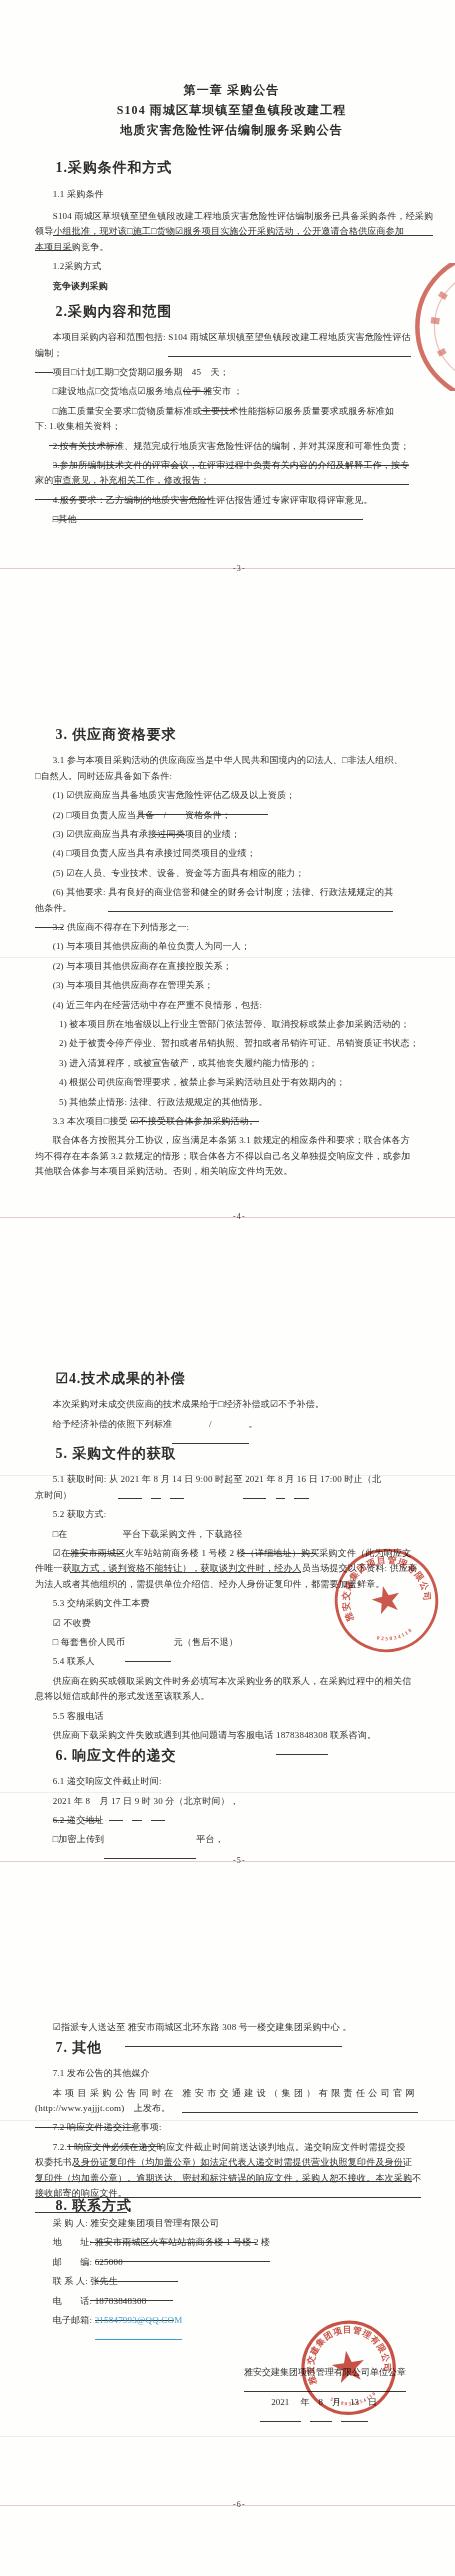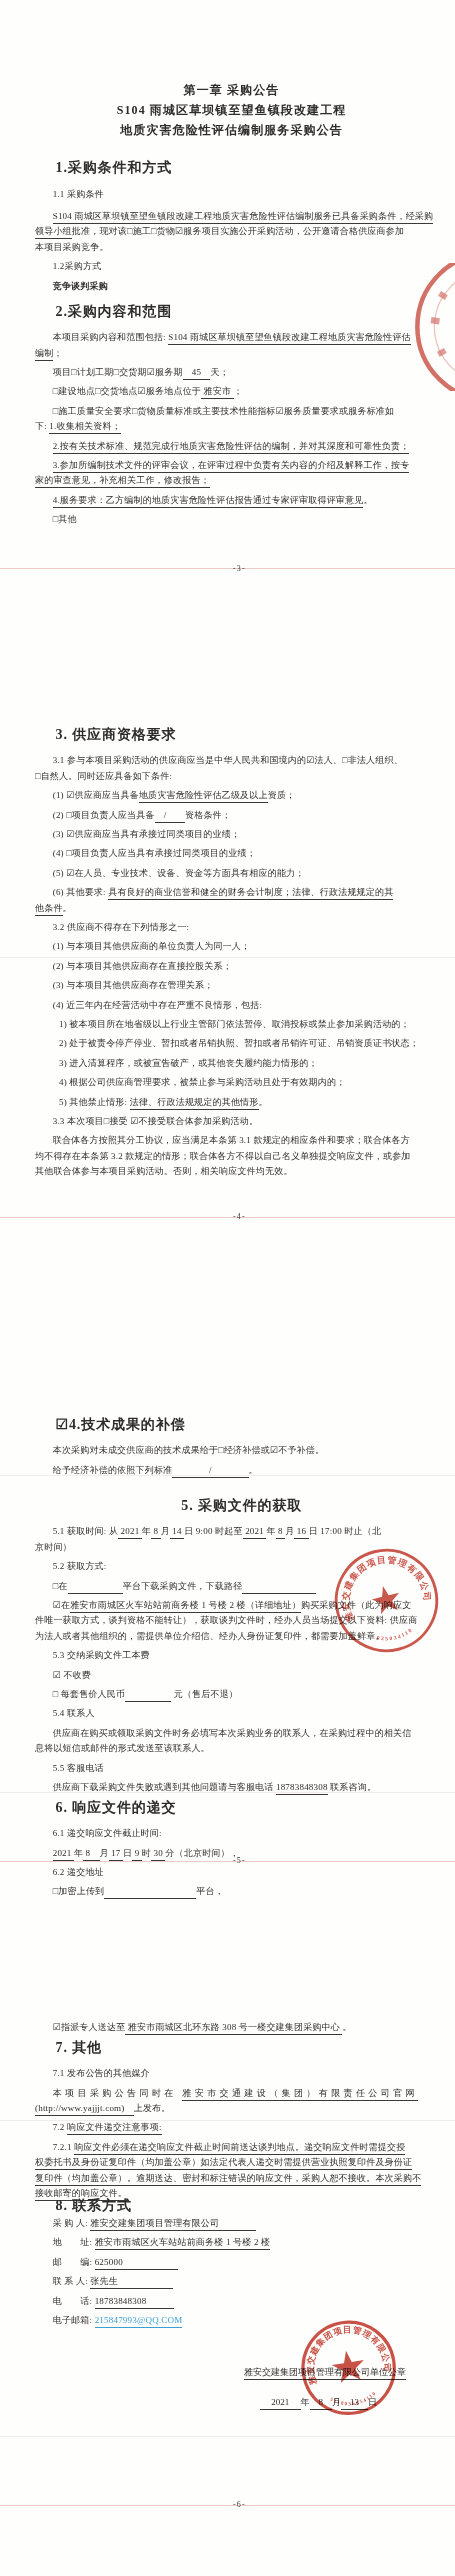--- a/index.html
+++ b/index.html
@@ -21,21 +21,21 @@
   .c-chapter,.c-title{text-align:center;font-size:12px;line-height:20px;font-weight:700;letter-spacing:1.1px;}
   .c-h{font-size:14px;line-height:17px;font-weight:700;margin:9px 0 10.3px;padding-left:20.5px;letter-spacing:0.9px;}
   .c-p{margin-top:4px;padding-left:17.7px;}
   .c-c{margin-top:0;padding-left:0;}
   .c-o2{margin-top:4px;padding-left:24px;}
   .c-ct{margin-top:4px;padding-left:17.7px;}
   .c-sig{padding-left:0;}
   .c-sig2{padding-left:16px;}
   .seg{display:inline;}
   .seg.b{font-weight:700;}
-  .seg.u{border-bottom:0.6px solid #3c3a38;padding-bottom:2px;}
+  .seg.u{border-bottom:0.6px solid #3c3a38;padding-bottom:14px;}
   .seg.k{color:#3b9fd4;border-bottom:0.6px solid #3b9fd4;}
   .seg.w{letter-spacing:3.4px;}
   .pagenum{
     position:absolute;left:11.4px;width:456px;text-align:center;
     font:8px/13.7px "Liberation Serif","DejaVu Serif",serif;color:#3a3835;
     letter-spacing:1.1px;z-index:3;
   }
   .rule{position:absolute;left:0;width:456px;height:0.6px;background:rgba(208,130,128,.42);z-index:1;}
   .seam{position:absolute;left:0;width:456px;height:1.1px;background:rgba(165,148,145,.16);z-index:1;}
   .seal{position:absolute;z-index:5;mix-blend-mode:multiply;}
@@ -94,25 +94,25 @@
     <div class="line c-o2"><span class="seg">1) 被本项目所在地省级以上行业主管部门依法暂停、取消投标或禁止参加采购活动的；</span></div>
     <div class="line c-o2"><span class="seg">2) 处于被责令停产停业、暂扣或者吊销执照、暂扣或者吊销许可证、吊销资质证书状态；</span></div>
     <div class="line c-o2"><span class="seg">3) 进入清算程序，或被宣告破产，或其他丧失履约能力情形的；</span></div>
     <div class="line c-o2"><span class="seg">4) 根据公司供应商管理要求，被禁止参与采购活动且处于有效期内的；</span></div>
     <div class="line c-o2"><span class="seg">5) 其他禁止情形: </span><span class="seg u">法律、行政法规规定的其他情形</span><span class="seg">。</span></div>
     <div class="line c-p"><span class="seg">3.3 本次项目□接受 ☑不接受联合体参加采购活动。</span></div>
     <div class="line c-p"><span class="seg">联合体各方按照其分工协议，应当满足本条第 3.1 款规定的相应条件和要求；联合体各方</span></div>
     <div class="line c-c"><span class="seg">均不得存在本条第 3.2 款规定的情形；联合体各方不得以自己名义单独提交响应文件，或参加</span></div>
     <div class="line c-c"><span class="seg">其他联合体参与本项目采购活动。否则，相关响应文件均无效。</span></div>
   </div>
-<div class="content" style="top:1416px;">
+<div class="content" style="top:1370px;">
     <div class="line c-h" style="margin-top: 0px;"><span class="seg">☑4.技术成果的补偿</span></div>
     <div class="line c-p" style="margin-top: 6.8px;"><span class="seg">本次采购对未成交供应商的技术成果给于□经济补偿或☑不予补偿。</span></div>
     <div class="line c-p"><span class="seg">给予经济补偿的依照下列标准</span><span class="seg u">　　　　/　　　　</span><span class="seg">。</span></div>
-    <div class="line c-h" style="margin-top: 19px; text-align: center;"><span class="seg">5.  采购文件的获取</span></div>
+    <div class="line c-h" style="margin-top: 13px;"><span class="seg">5.  采购文件的获取</span></div>
     <div class="line c-p" style="margin-top: 5.7px;"><span class="seg">5.1 获取时间: 从</span><span class="seg u"> 2021 </span><span class="seg">年</span><span class="seg u"> 8 </span><span class="seg">月</span><span class="seg u"> 14 </span><span class="seg">日 9:00 时起至</span><span class="seg u"> 2021 </span><span class="seg">年</span><span class="seg u"> 8 </span><span class="seg">月</span><span class="seg u"> 16 </span><span class="seg">日 17:00 时止（北</span></div>
     <div class="line c-c"><span class="seg">京时间）</span></div>
     <div class="line c-p"><span class="seg">5.2 获取方式:</span></div>
     <div class="line c-p"><span class="seg">□在</span><span class="seg u">　　　　　　</span><span class="seg">平台下载采购文件，下载路径</span><span class="seg u">　　　　　　　　</span></div>
     <div class="line c-p"><span class="seg">☑在</span><span class="seg u">雅安市雨城区火车站站前商务楼 1 号楼 2 楼（详细地址）</span><span class="seg">购买采购文件（此为响应文</span></div>
     <div class="line c-c"><span class="seg">件唯一获取方式，谈判资格不能转让），获取谈判文件时，经办人员当场提交以下资料: 供应商</span></div>
     <div class="line c-c"><span class="seg">为法人或者其他组织的，需提供单位介绍信、经办人身份证复印件，都需要加盖鲜章。</span></div>
     <div class="line c-p"><span class="seg">5.3 交纳采购文件工本费</span></div>
     <div class="line c-p"><span class="seg">☑ 不收费</span></div>
     <div class="line c-p"><span class="seg">□ 每套售价人民币</span><span class="seg u">　　　　　</span><span class="seg"> 元（售后不退）</span></div>

